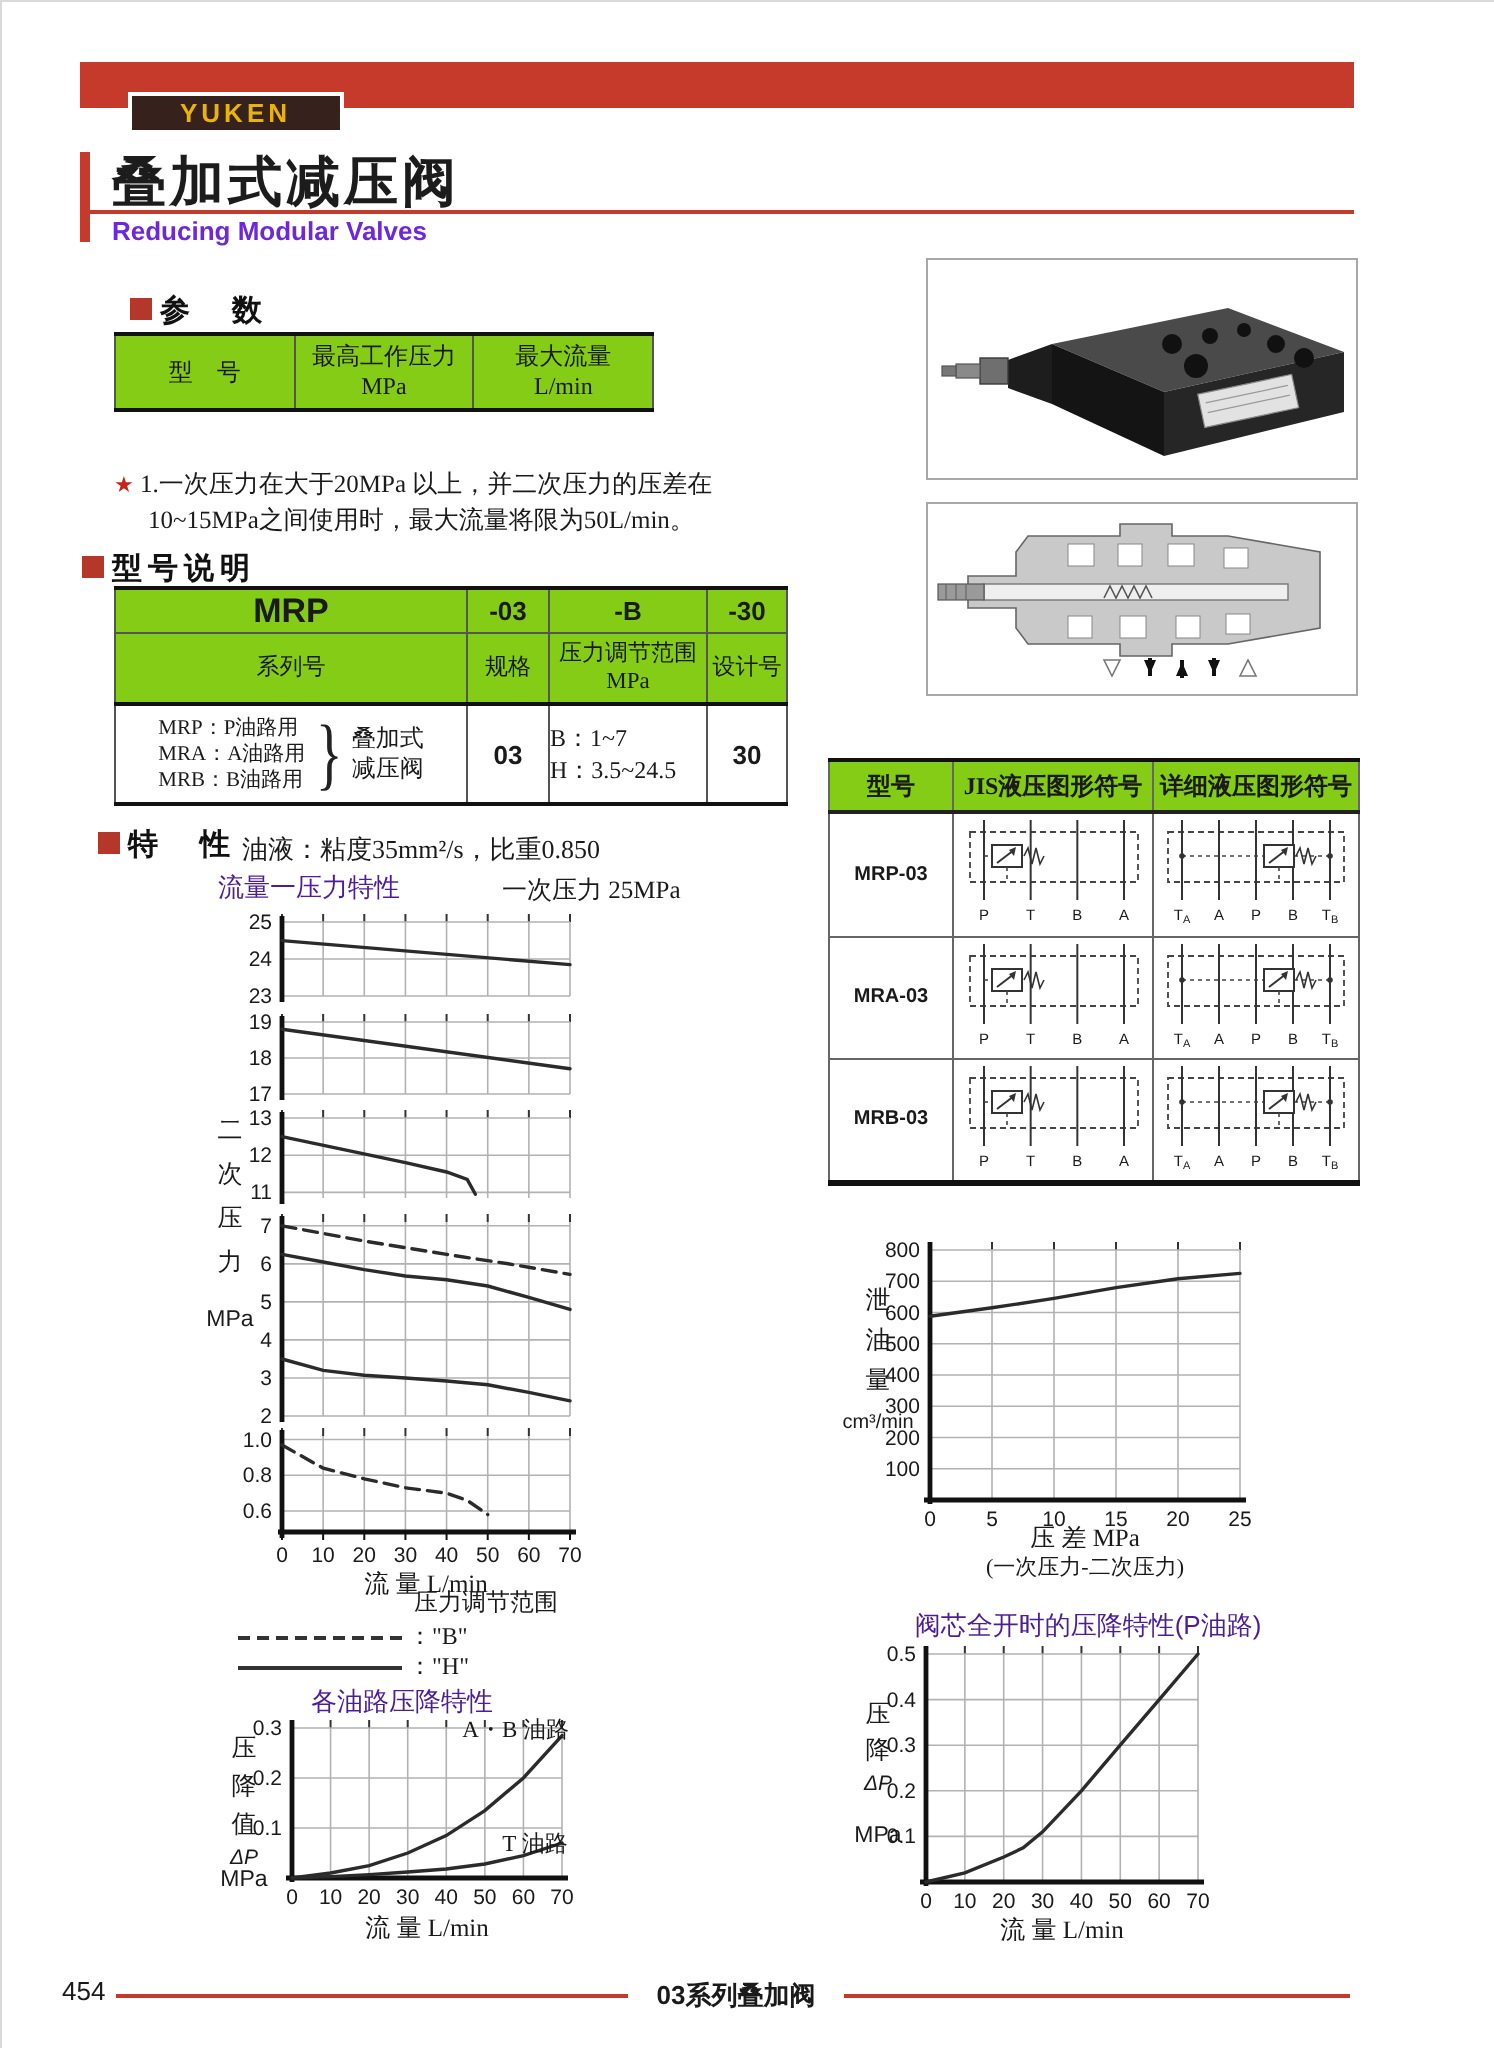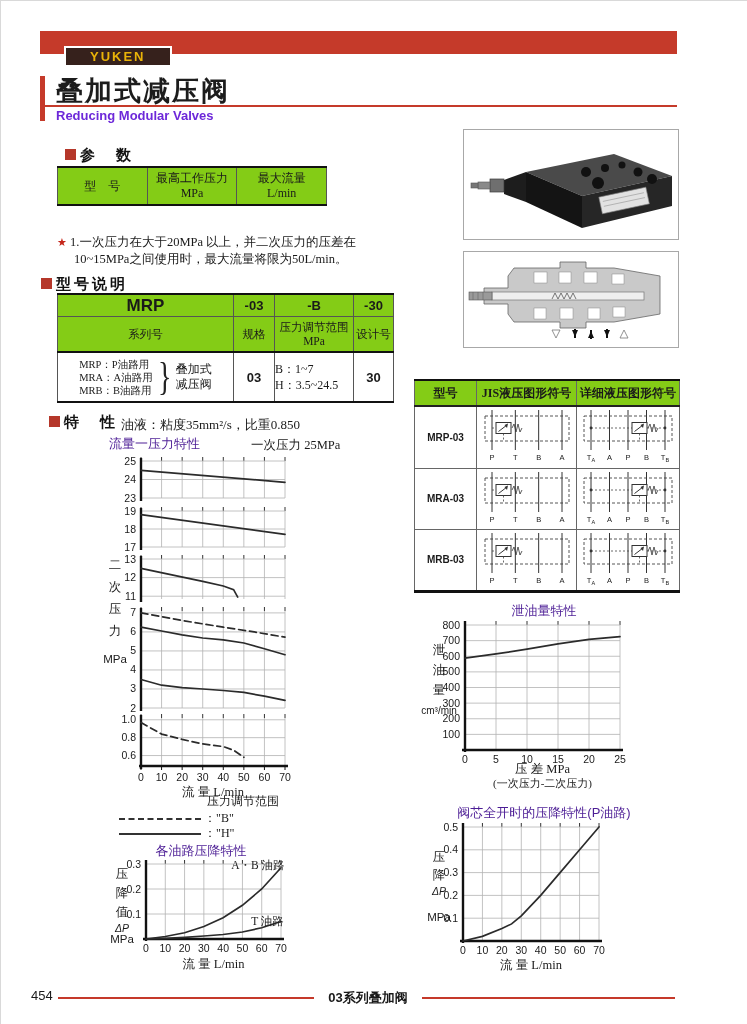--- a/index.html
+++ b/index.html
@@ -539,21 +539,20 @@
               <rect x="53" y="15.5" width="15" height="11" fill="#fff" stroke="#333" stroke-width="1"></rect>
               <line x1="55.5" y1="24.5" x2="64" y2="18" stroke="#333" stroke-width="1"></line>
               <polygon points="65,16.5 61.5,18 64,21" fill="#333"></polygon>
               <path d="M69,21 l2,-4 2,8 2,-8 2,8 2,-4" fill="none" stroke="#333" stroke-width="0.8"></path>
               <line x1="60.5" y1="26.5" x2="60.5" y2="34" stroke="#444" stroke-width="0.8" stroke-dasharray="2,2"></line>
             </svg></td>
     </tr>
   </tbody>
     </table>
 
-  <div class="abs c-title sans" style="left:410px;top:601px;width:266px;text-align:center;">泄油量特性</div>
   <svg id="drain-svg" class="abs" style="left:408px;top:598px;" width="270" height="200">
       <line x1="56" y1="22" x2="56" y2="26" stroke="#333" stroke-width="1"></line>
       <line x1="87" y1="151" x2="87" y2="26" stroke="#b2b2b2" stroke-width="0.8"></line>
       <line x1="87" y1="22" x2="87" y2="26" stroke="#333" stroke-width="1"></line>
       <line x1="118" y1="151" x2="118" y2="26" stroke="#b2b2b2" stroke-width="0.8"></line>
       <line x1="118" y1="22" x2="118" y2="26" stroke="#333" stroke-width="1"></line>
       <line x1="149" y1="151" x2="149" y2="26" stroke="#b2b2b2" stroke-width="0.8"></line>
       <line x1="149" y1="22" x2="149" y2="26" stroke="#333" stroke-width="1"></line>
       <line x1="180" y1="151" x2="180" y2="26" stroke="#b2b2b2" stroke-width="0.8"></line>
       <line x1="180" y1="22" x2="180" y2="26" stroke="#333" stroke-width="1"></line>

